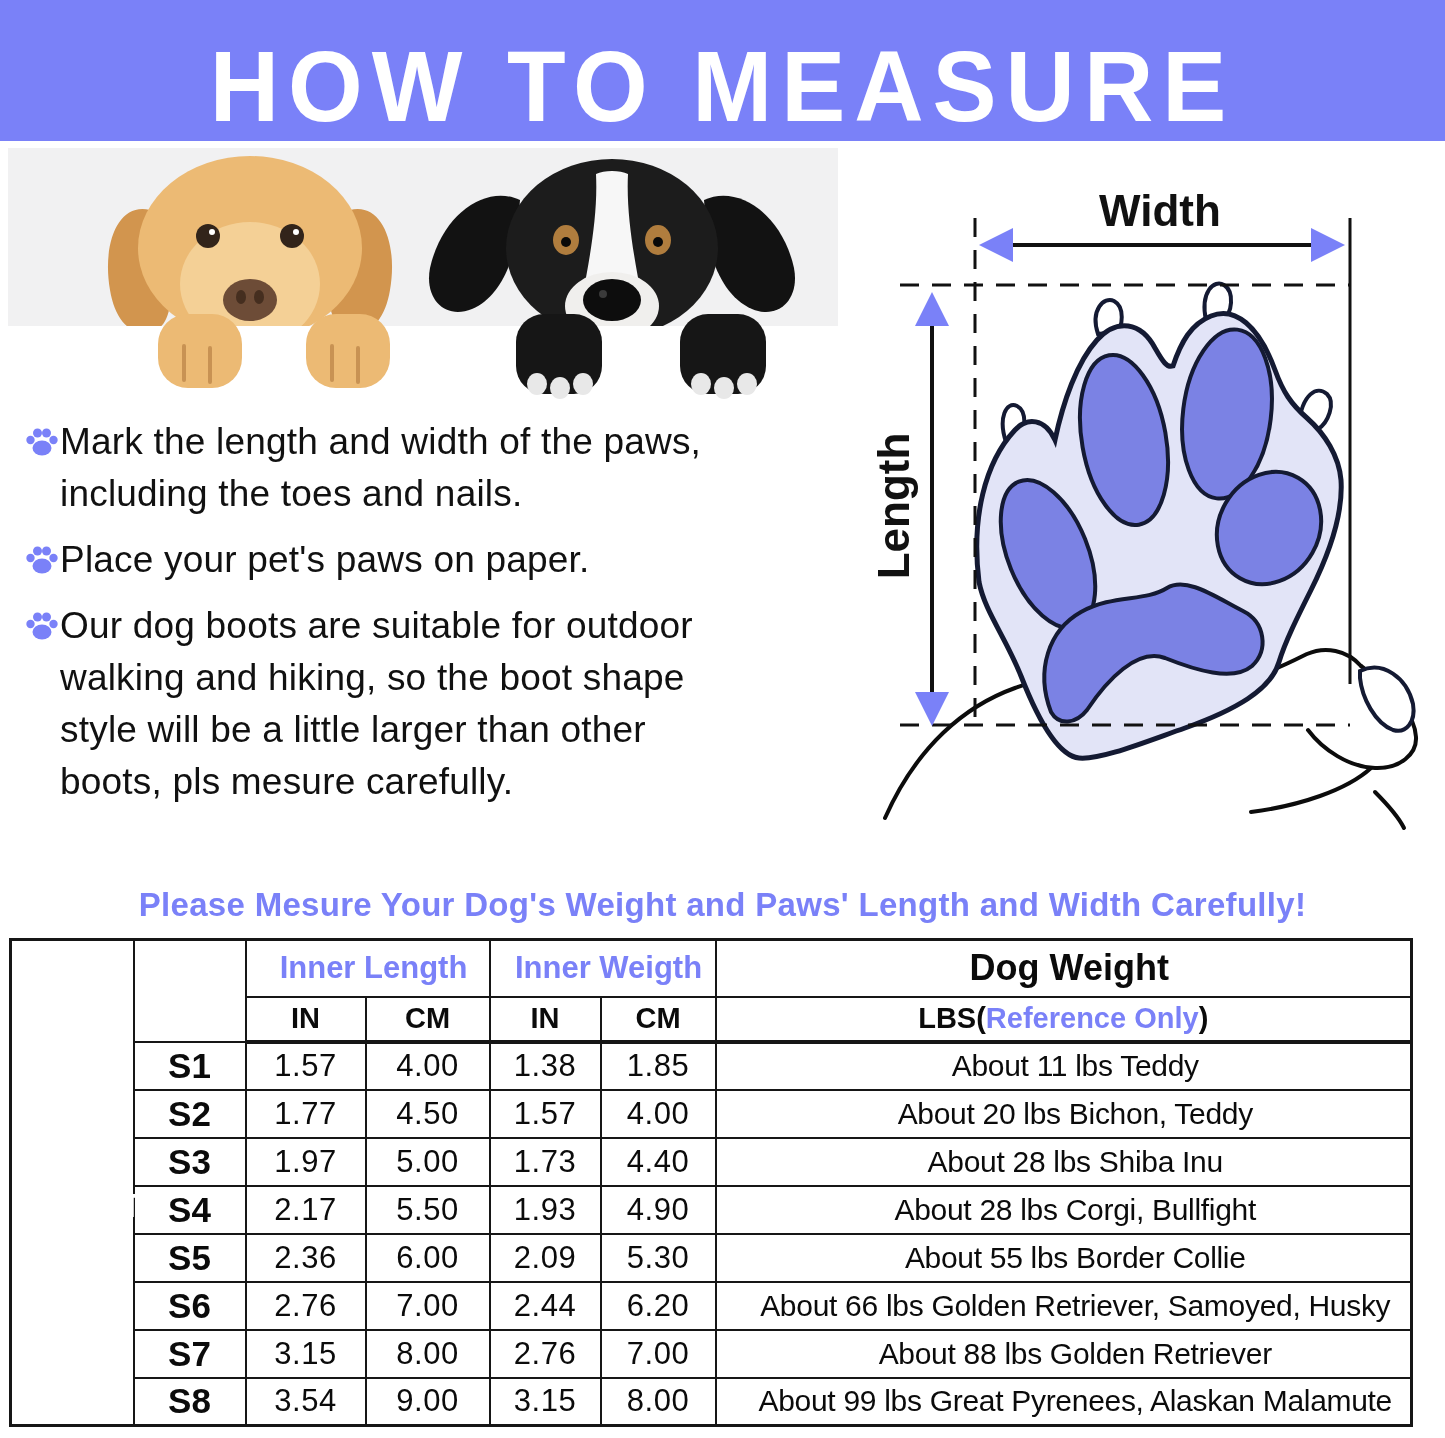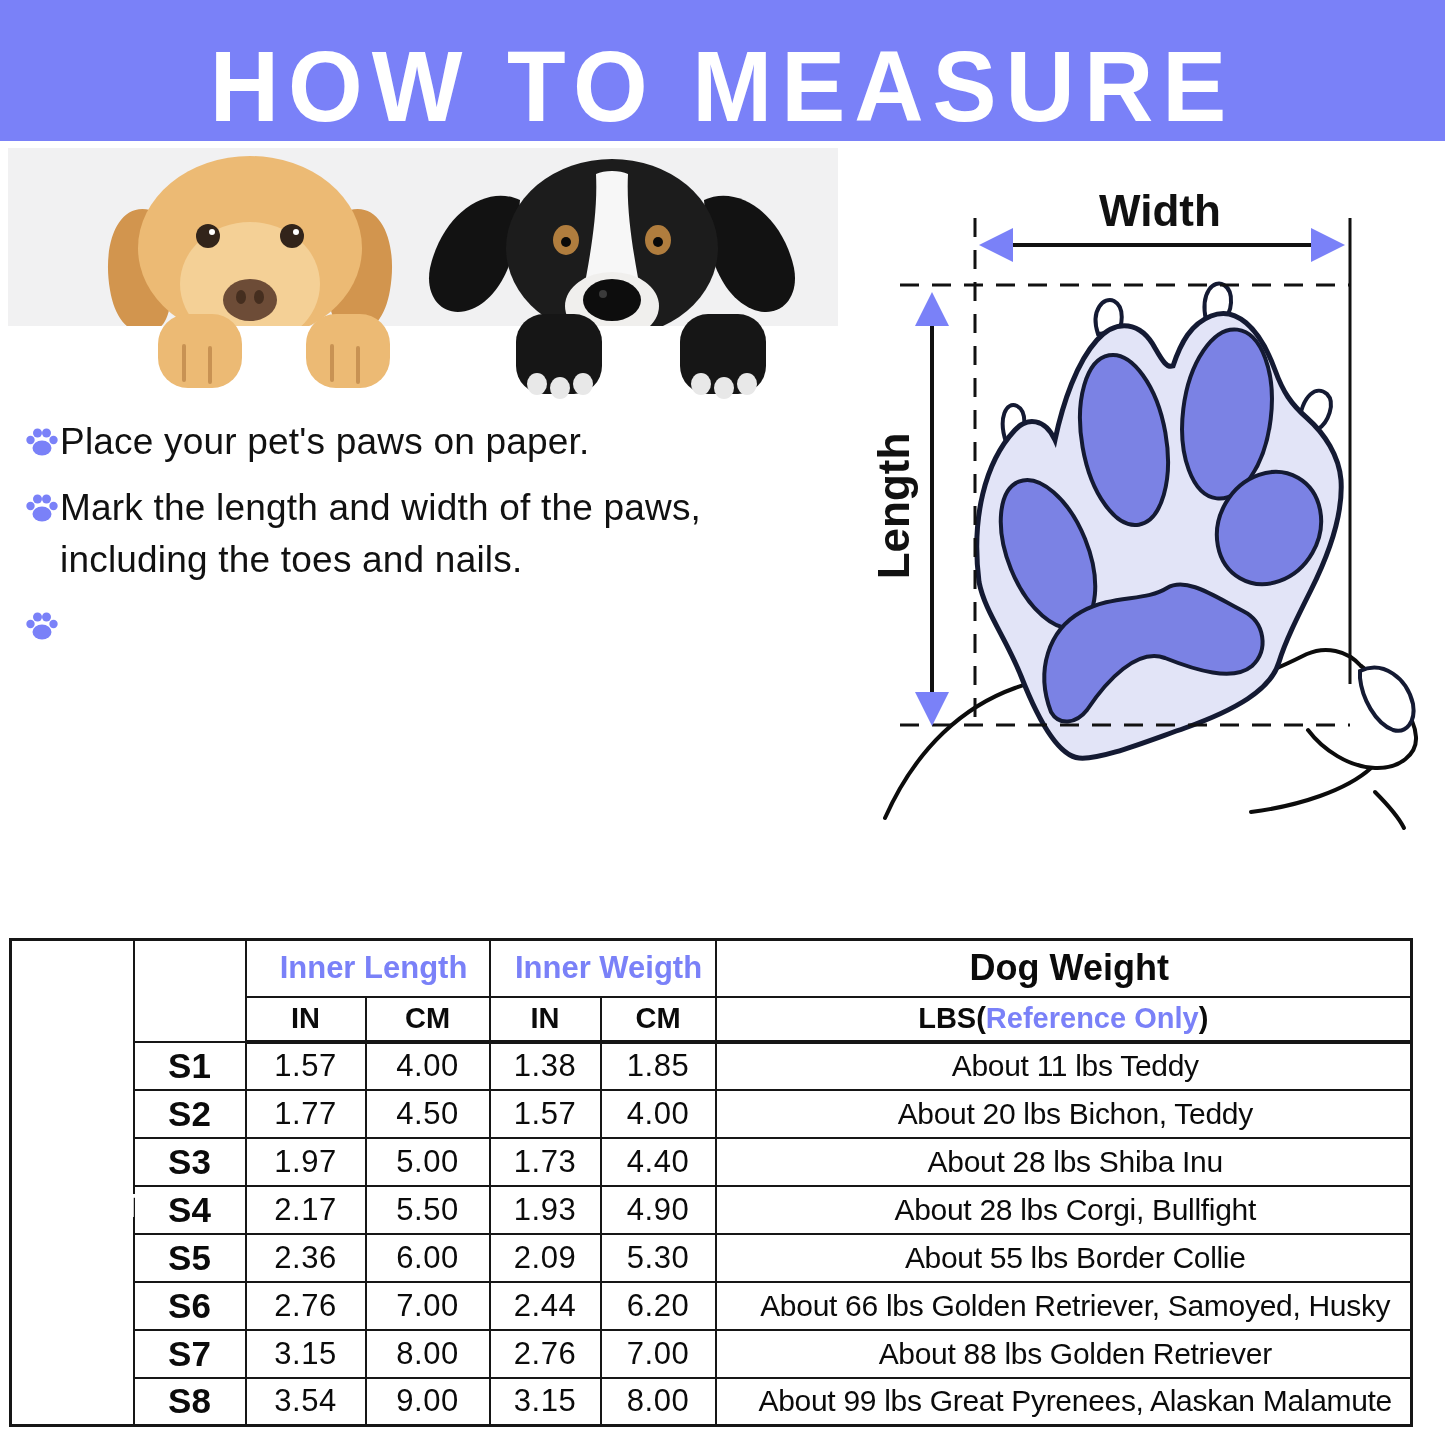--- a/index.html
+++ b/index.html
@@ -120,20 +120,33 @@
         <ellipse cx="560" cy="240" rx="10" ry="11" fill="#e8e8e8"></ellipse>
         <ellipse cx="583" cy="236" rx="10" ry="11" fill="#e8e8e8"></ellipse>
       <rect x="680" y="166" width="86" height="80" rx="28" fill="#161616"></rect>
       <ellipse cx="701" cy="236" rx="10" ry="11" fill="#e8e8e8"></ellipse>
         <ellipse cx="724" cy="240" rx="10" ry="11" fill="#e8e8e8"></ellipse>
         <ellipse cx="747" cy="236" rx="10" ry="11" fill="#e8e8e8"></ellipse>
     </g>
   </svg>
 
   <div class="bullets">
+    <div class="bullet">
+      <svg class="paw-ic" width="34" height="32" viewBox="0 0 34 32">
+        <ellipse cx="17" cy="23" rx="9.5" ry="7.5" fill="var(--accent)"></ellipse>
+        <circle cx="5.5" cy="15" r="4.2" fill="var(--accent)"></circle>
+          <circle cx="12.5" cy="8" r="4.5" fill="var(--accent)"></circle>
+        <circle cx="21.5" cy="8" r="4.5" fill="var(--accent)"></circle>
+          <circle cx="28.5" cy="15" r="4.2" fill="var(--accent)"></circle>
+      </svg>
+      <div class="lines">
+        <div>Mark the length and width of the paws,</div>
+        <div>including the toes and nails.</div>
+      </div>
+    </div>
     <div class="bullet">
       <svg class="paw-ic" width="34" height="32" viewBox="0 0 34 32">
         <ellipse cx="17" cy="23" rx="9.5" ry="7.5" fill="var(--accent)"></ellipse>
         <circle cx="5.5" cy="15" r="4.2" fill="var(--accent)"></circle>
           <circle cx="12.5" cy="8" r="4.5" fill="var(--accent)"></circle>
         <circle cx="21.5" cy="8" r="4.5" fill="var(--accent)"></circle>
           <circle cx="28.5" cy="15" r="4.2" fill="var(--accent)"></circle>
       </svg>
       <div class="lines">
         <div>Place your pet's paws on paper.</div>
@@ -141,32 +154,25 @@
     </div>
     <div class="bullet">
       <svg class="paw-ic" width="34" height="32" viewBox="0 0 34 32">
         <ellipse cx="17" cy="23" rx="9.5" ry="7.5" fill="var(--accent)"></ellipse>
         <circle cx="5.5" cy="15" r="4.2" fill="var(--accent)"></circle>
           <circle cx="12.5" cy="8" r="4.5" fill="var(--accent)"></circle>
         <circle cx="21.5" cy="8" r="4.5" fill="var(--accent)"></circle>
           <circle cx="28.5" cy="15" r="4.2" fill="var(--accent)"></circle>
       </svg>
       <div class="lines">
-        <div>Mark the length and width of the paws,</div>
-        <div>including the toes and nails.</div>
+        <div>Our dog boots are suitable for outdoor</div>
+        <div>walking and hiking, so the boot shape</div>
+        <div>style will be a little larger than other</div>
+        <div>boots, pls mesure carefully.</div>
       </div>
-    </div>
-    <div class="bullet">
-      <svg class="paw-ic" width="34" height="32" viewBox="0 0 34 32">
-        <ellipse cx="17" cy="23" rx="9.5" ry="7.5" fill="var(--accent)"></ellipse>
-        <circle cx="5.5" cy="15" r="4.2" fill="var(--accent)"></circle>
-          <circle cx="12.5" cy="8" r="4.5" fill="var(--accent)"></circle>
-        <circle cx="21.5" cy="8" r="4.5" fill="var(--accent)"></circle>
-          <circle cx="28.5" cy="15" r="4.2" fill="var(--accent)"></circle>
-      </svg>
     </div>
   </div>
 
   <svg class="diagram-svg" width="590" height="730" viewBox="0 0 590 730">
 
     <g>
       <path class="handln" d="M30,668 C62,596 110,556 160,538 C240,508 305,522 345,530 C385,538 420,520 452,504 C470,496 492,500 506,516"></path>
       <path class="handln" d="M506,516 C540,540 560,566 561,587 C562,604 545,619 520,618 C494,617 468,600 453,580"></path>
       <path class="claw" d="M505,521 C528,510 552,528 558,554 C561,572 551,584 538,580 C520,573 507,548 505,528 Z"></path>
       <path class="handln" d="M396,662 C444,656 492,640 516,618"></path>
@@ -221,20 +227,21 @@
 
     <g>
       <line class="arrow-shaft" x1="77" y1="172" x2="77" y2="546"></line>
       <polygon class="arrow-head" points="77,142 60,176 94,176"></polygon>
       <polygon class="arrow-head" points="77,576 60,542 94,542"></polygon>
     </g>
   </svg>
   <div class="dim-label w-label">Width</div>
   <div class="dim-label l-label">Length</div>
 
+  <div class="notice">Please Mesure Your Dog's Weight and Paws' Length and Width Carefully!</div>
 
   <table class="size-chart">
     <colgroup>
       <col style="width:123px">
         <col style="width:112px">
         <col style="width:120px">
       <col style="width:124px">
         <col style="width:111px">
         <col style="width:115px">
         <col style="width:696px">

